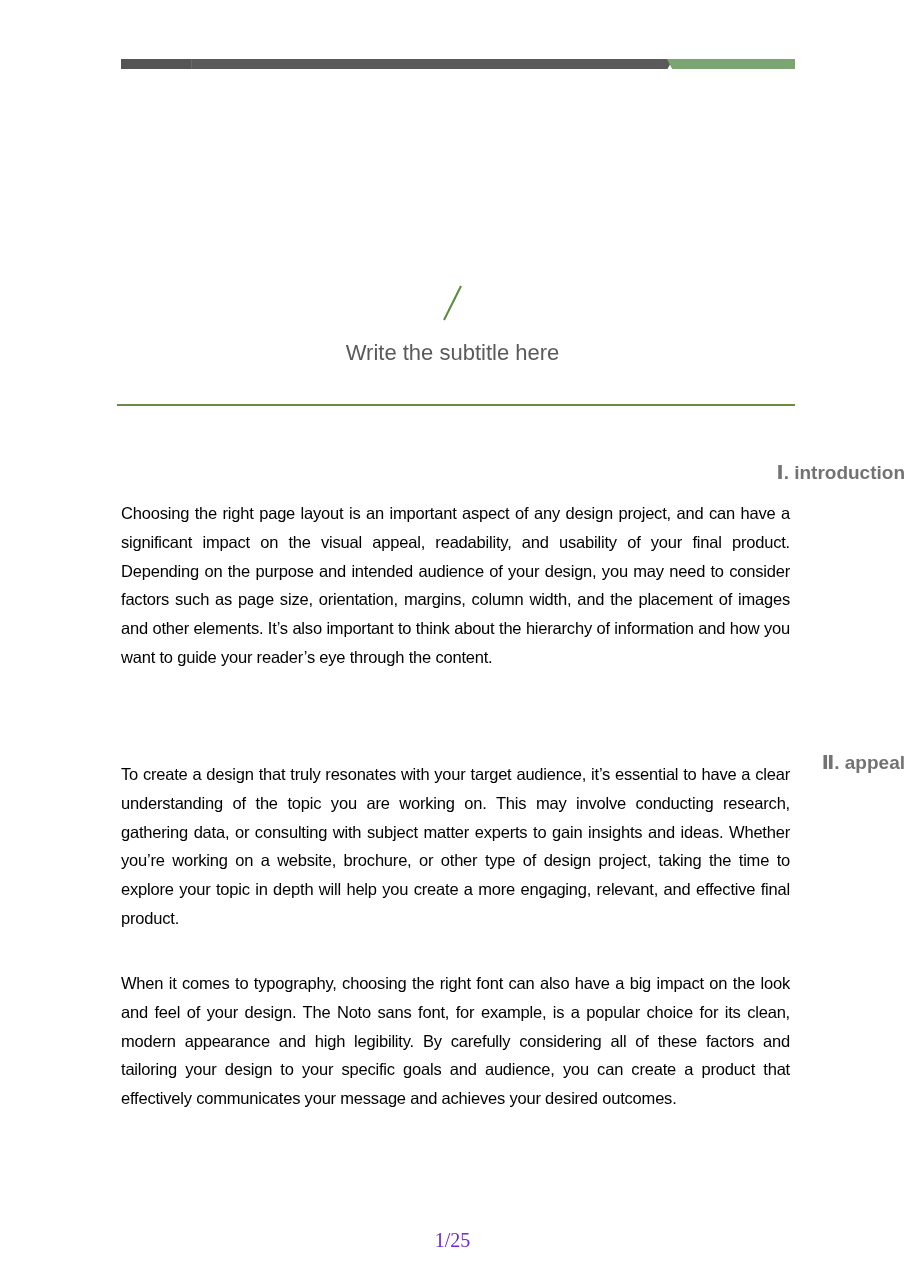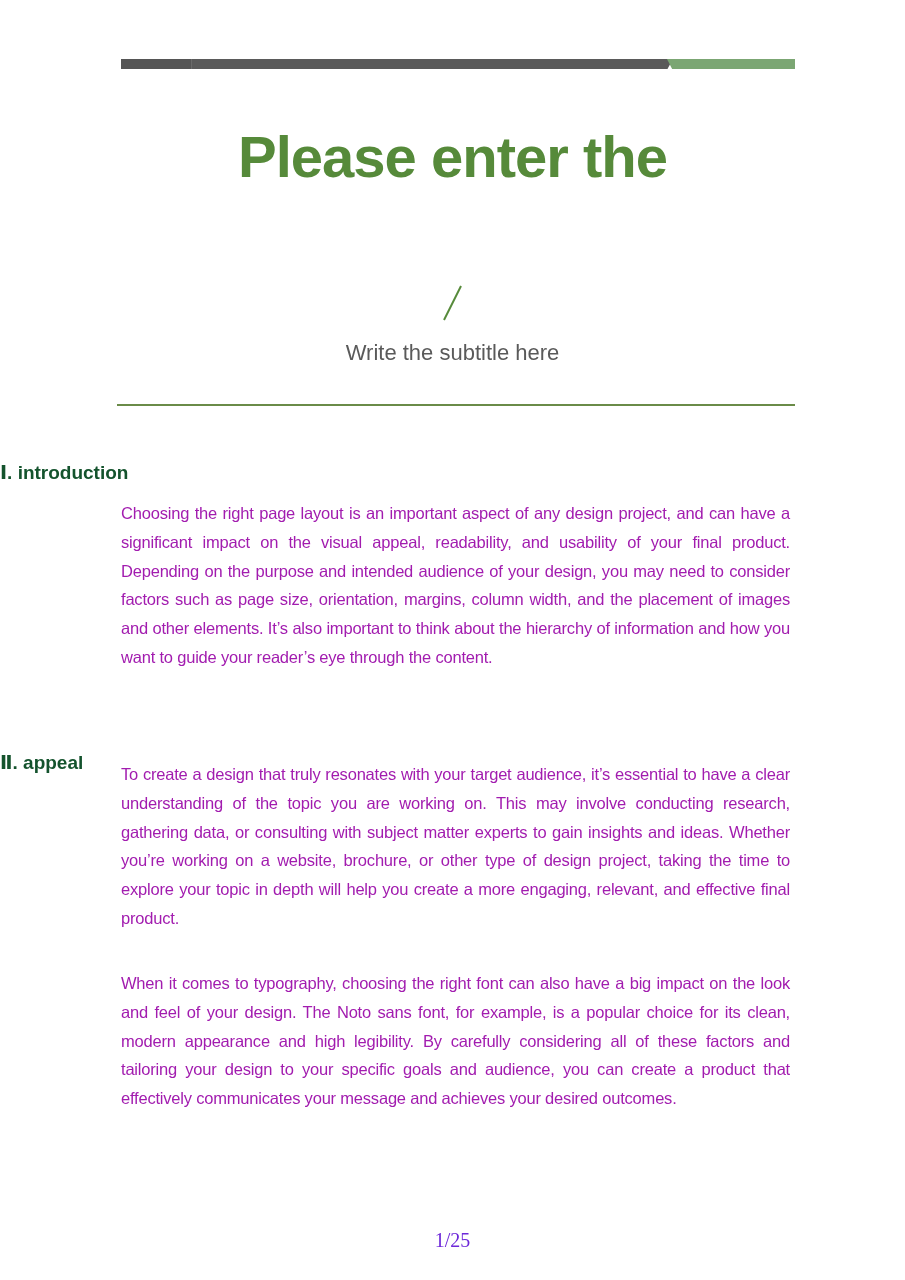--- a/index.html
+++ b/index.html
@@ -21,47 +21,47 @@
              font-size: 58px; line-height: 70px; letter-spacing: -1px; margin: 0; }
 
     .slash { position: absolute; left: 441px; top: 284px; width: 22px; height: 38px; }
 
     .subtitle { position: absolute; left: 0; width: 905px; top: 338px; text-align: center;
                 color: #5a5a5a; font-size: 22px; line-height: 30px; margin: 0; }
 
     .divider { position: absolute; left: 117px; top: 404px; width: 678px; height: 2px;
                background: #6a8b48; }
 
-    .section-heading { position: absolute; left: 0; width: 905px; text-align: left;
-                       font-size: 19px; line-height: 26px; color: #14532d; margin: 0; }
+    .section-heading { position: absolute; left: 0; width: 905px; text-align: right;
+                       font-size: 19px; line-height: 26px; color: #737373; margin: 0; }
     .h1 { top: 460px; }
     .h2 { top: 750px; }
 
     .para { position: absolute; left: 121px; width: 669px; margin: 0;
-            font-size: 16.5px; line-height: 28.8px; color: #a21caf; text-align: justify;
+            font-size: 16.5px; line-height: 28.8px; color: #000000; text-align: justify;
             letter-spacing: -0.2px; }
     .p1 { top: 499px; }
     .p2 { top: 760px; }
     .p3 { top: 969px; }
 
     .page-number { position: absolute; left: 0; width: 905px; top: 1227px; text-align: center;
                    color: #6d28d9; font-family: "Liberation Serif", serif; font-size: 20px;
                    line-height: 26px; }
   </style>
 </head>
 <body>
 
 <div class="top-bar">
   <div class="dark"></div>
   <div class="dark-seg"></div>
   <div class="green"></div>
 </div>
 
 <h1 class="title">
-  <span>Please enter the</span><br>
+  <br>
 </h1>
 
 <svg class="slash" viewBox="0 0 22 38">
   <line x1="20" y1="2" x2="3" y2="36" stroke="#568a3a" stroke-width="2"></line>
 </svg>
 
 <p class="subtitle">Write the subtitle here</p>
 
 <div class="divider"></div>
 

